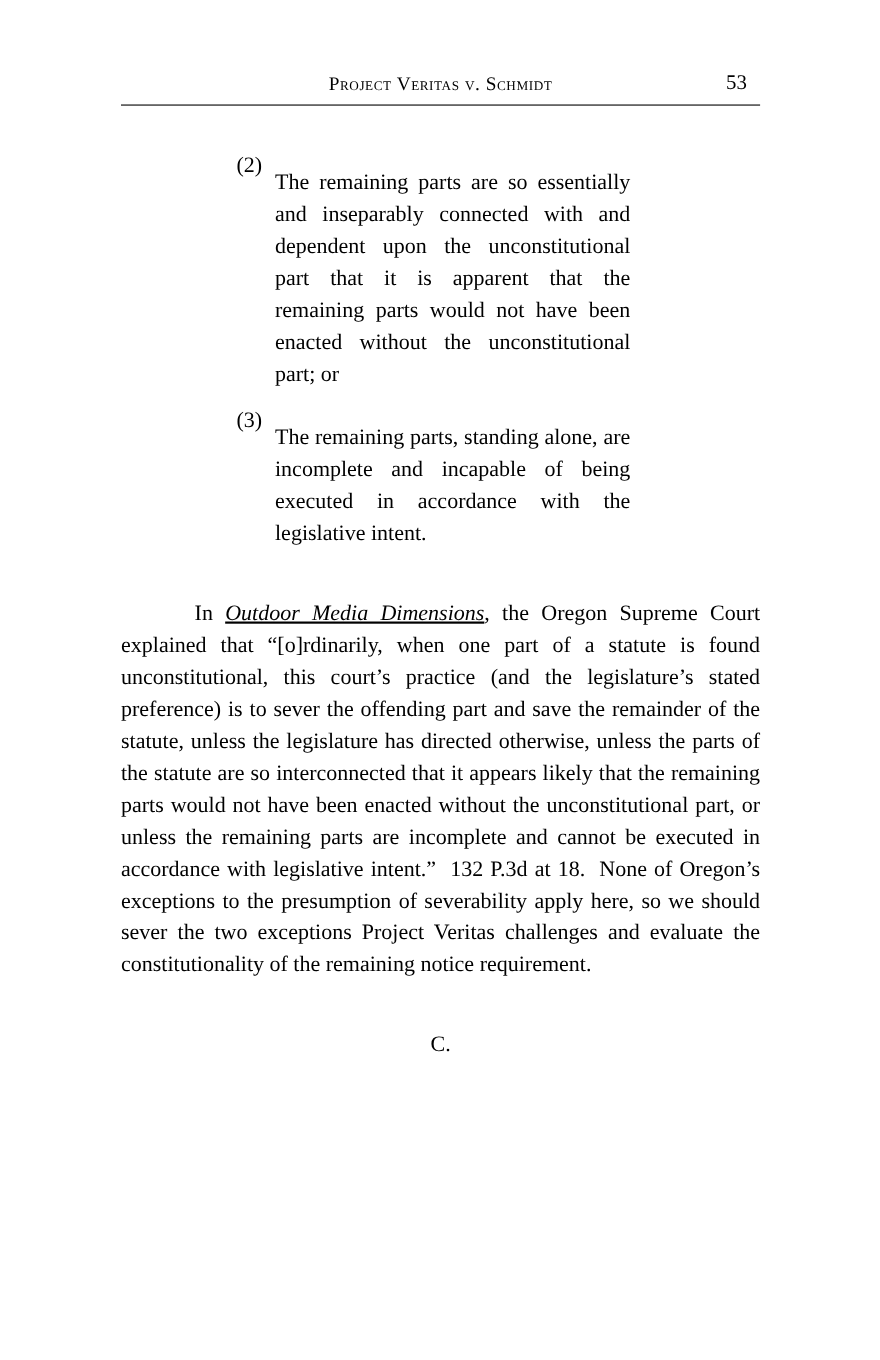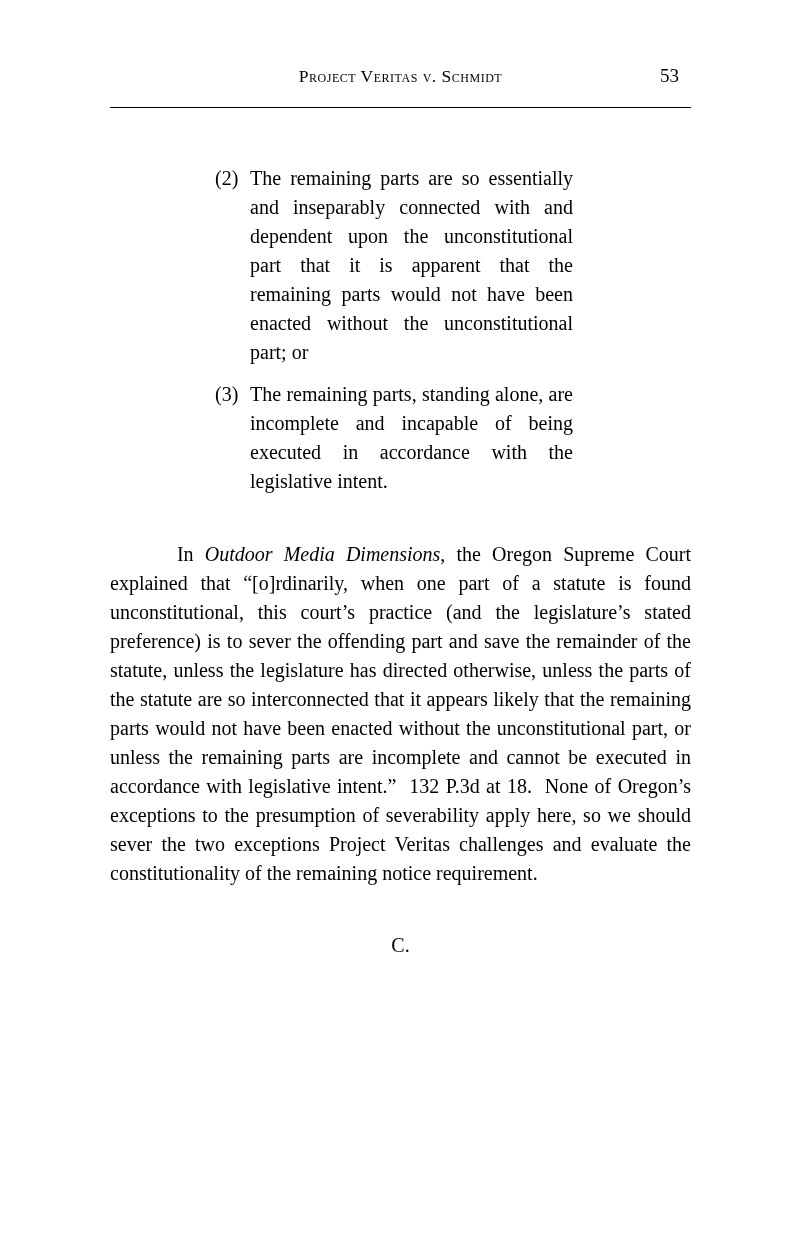--- a/index.html
+++ b/index.html
@@ -18,22 +18,22 @@
     padding: 66px 109px 0 110px;
     font-family: "Liberation Serif", "DejaVu Serif", serif;
     font-size: 20px;
     line-height: 29px;
     overflow: hidden;
   }
   
   .page-header {
     position: relative;
     border-bottom: 1px solid #000000;
-    padding-bottom: 21px;
-    margin-bottom: 56px;
+    padding-bottom: 9px;
+    margin-bottom: 40px;
   }
   .running-head {
     text-align: center;
     font-variant: small-caps;
     font-size: 17.5px;
     line-height: 20px;
     letter-spacing: 0.5px;
   }
   .page-number {
     position: absolute;
@@ -50,36 +50,37 @@
     box-sizing: border-box;
   }
   .quote-marker {
     width: 35px;
     flex: 0 0 35px;
   }
   .quote-text {
     flex: 1;
     text-align: justify;
     white-space: pre-wrap;
+    margin-top: 16px;
   }
   
   .body-para {
     margin: 15px 0 0 0;
     text-align: justify;
     text-indent: 36px;
     white-space: pre-wrap;
   }
   .body-para.flush-last {
     text-align-last: justify;
   }
   .section-heading {
     margin: 14px 0 6px 0;
     text-align: center;
   }
-  i { font-style: italic; }
+  i { font-style: italic; text-decoration: underline; }
 </style>
 </head>
 <body>
 
 <div class="page">
 
   <header class="page-header">
     <div class="running-head">Project Veritas v. Schmidt</div>
     <div class="page-number">53</div>
   </header>

